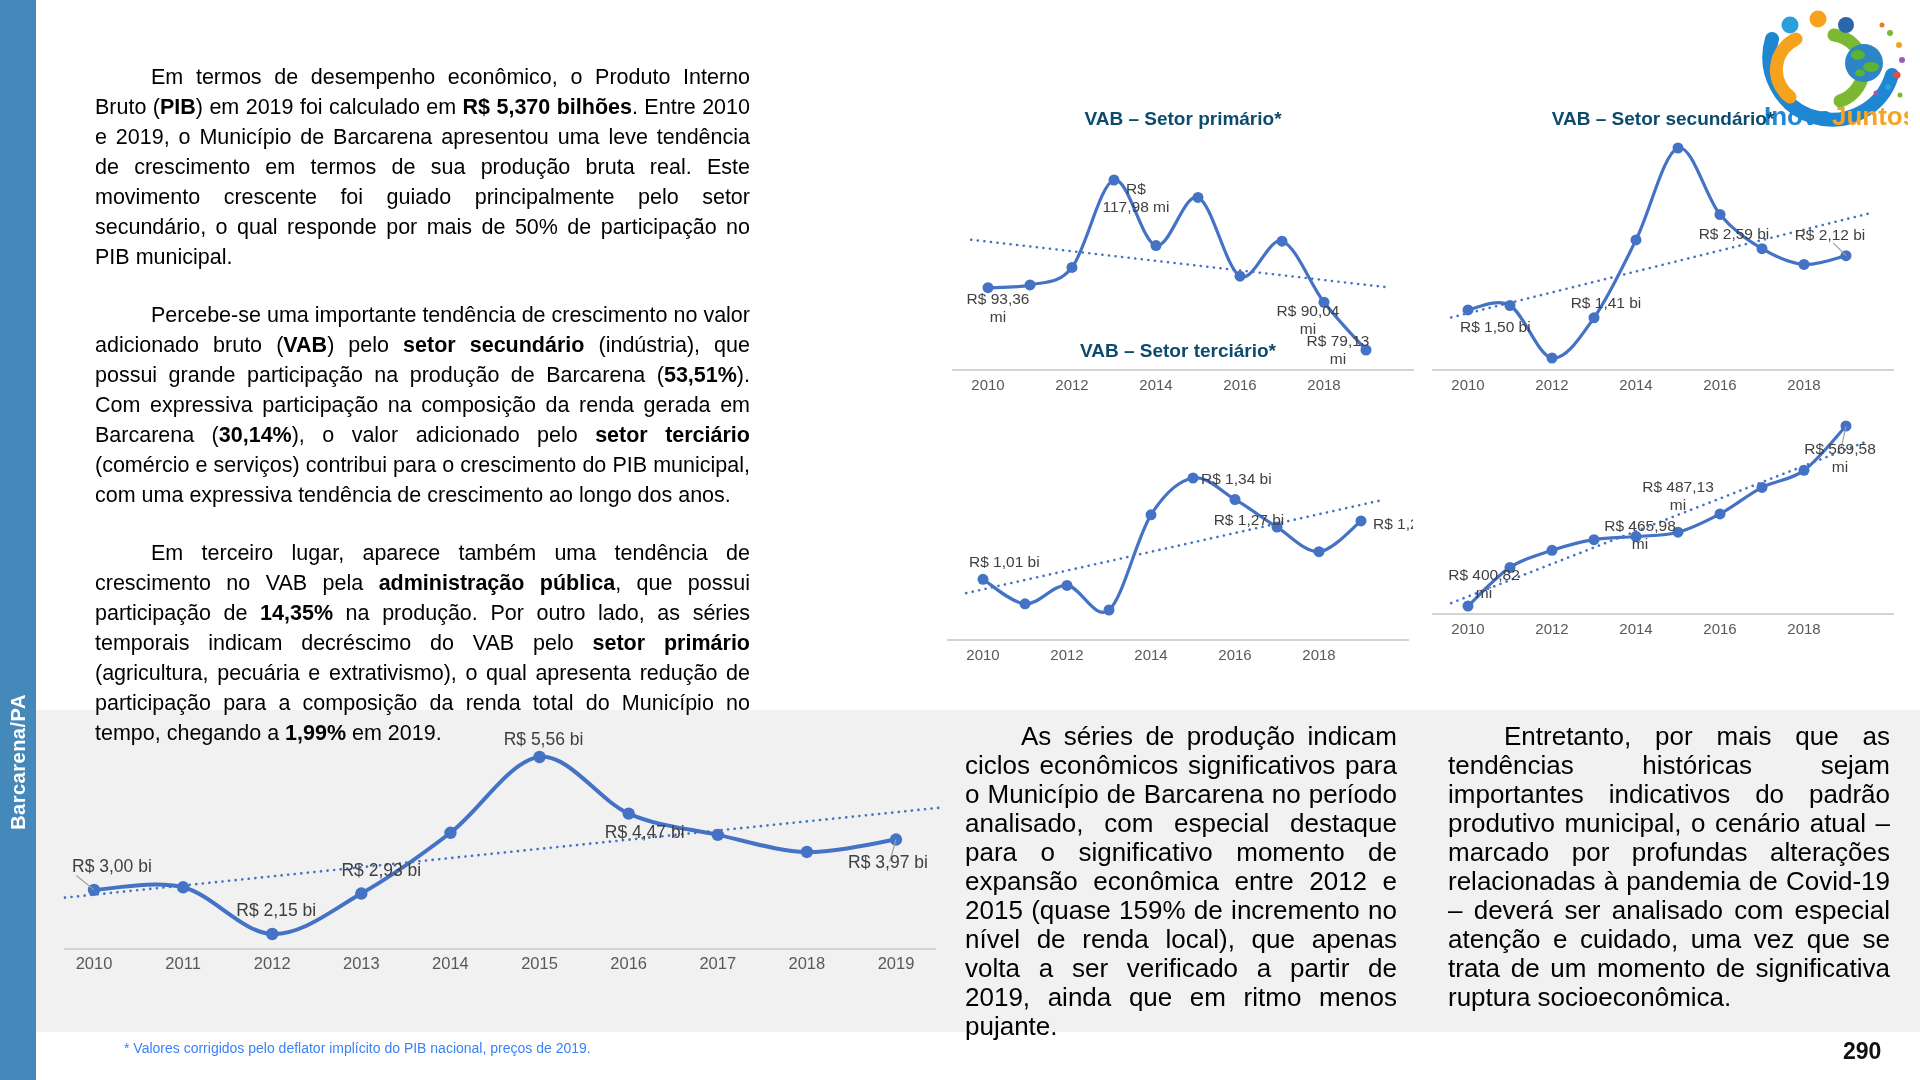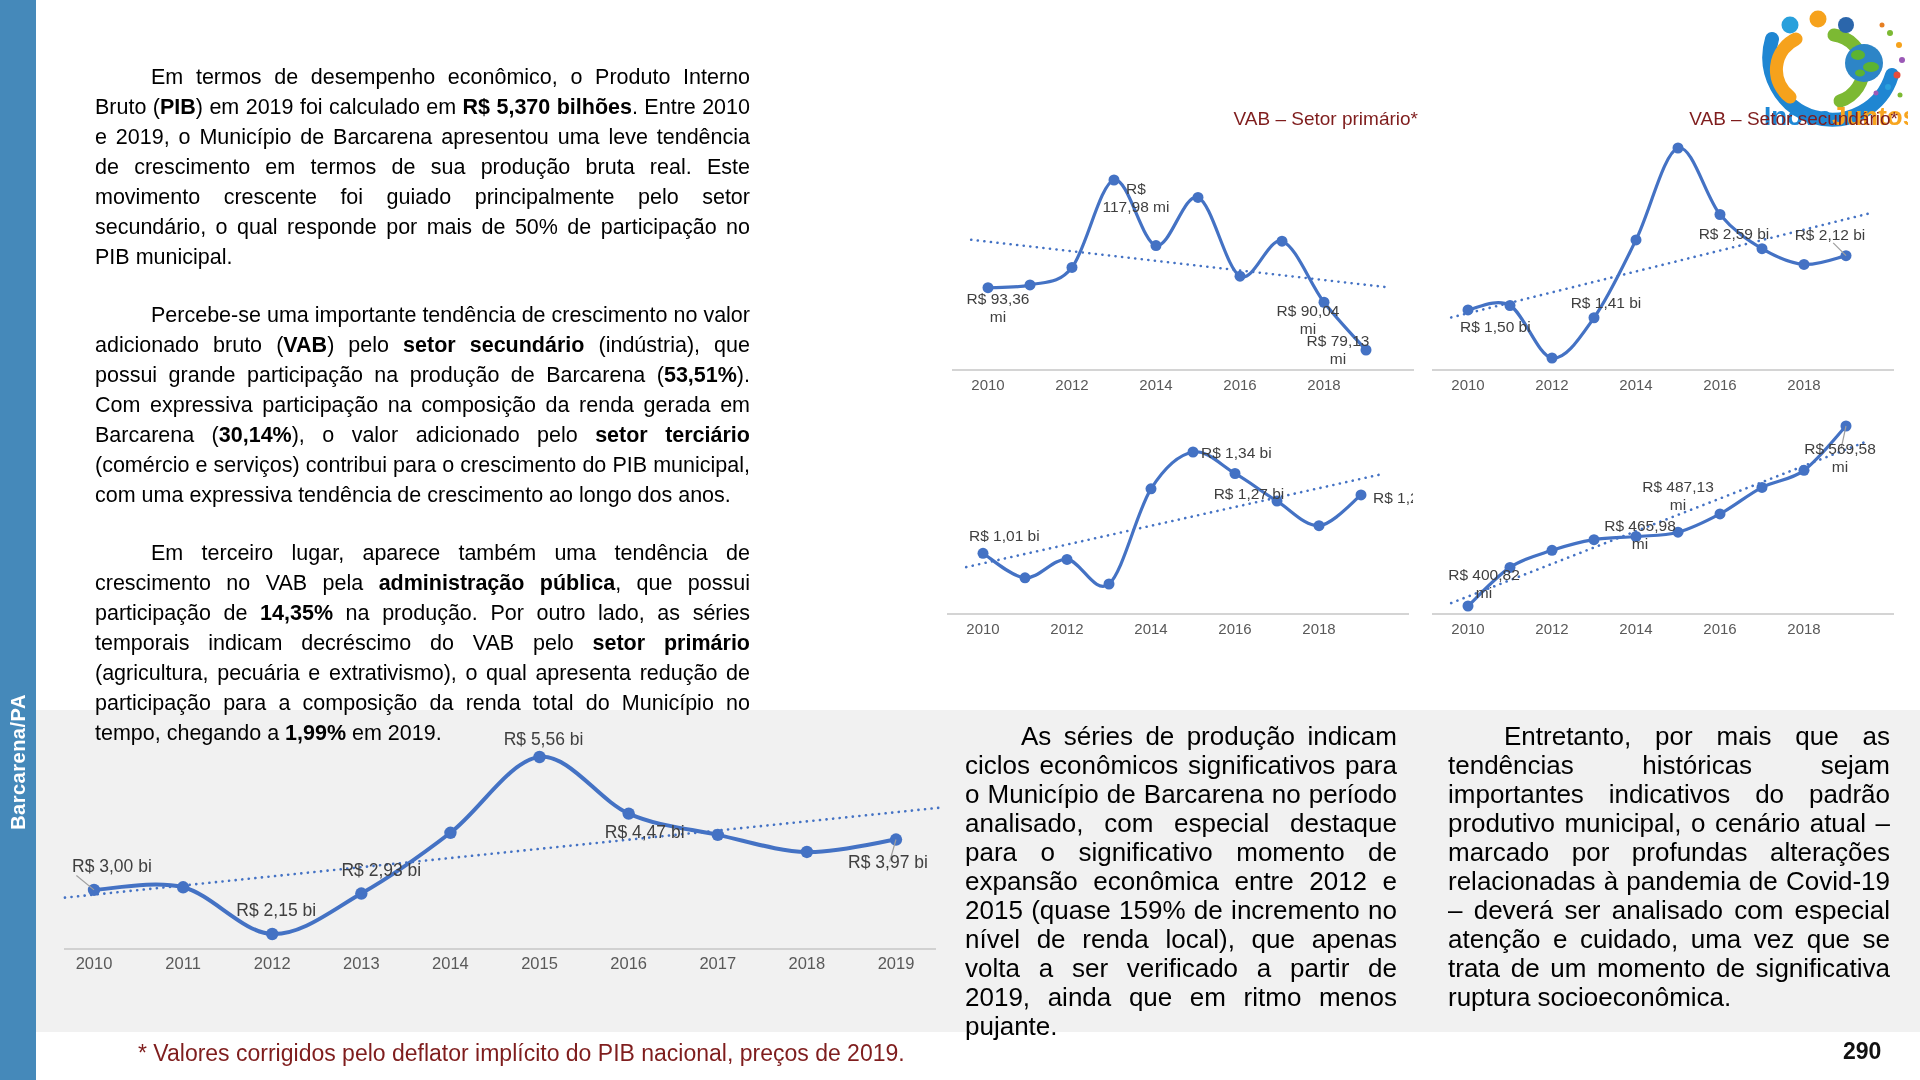--- a/index.html
+++ b/index.html
@@ -9,26 +9,26 @@
   .sidebar{position:absolute;left:0;top:0;width:36px;height:1080px;background:#4589ba}
   .sidebar-label{position:absolute;left:50%;top:762px;
     transform:translate(-50%,-50%) rotate(-90deg);
     color:#fff;font-size:20px;font-weight:700;white-space:nowrap;letter-spacing:.5px}
   .grayband{position:absolute;left:36px;top:710px;width:1884px;height:322px;background:#f1f1f1}
   .col-main{position:absolute;left:95px;top:62px;width:655px}
   .para{font-size:21.5px;line-height:30px;text-align:justify;text-indent:56px;
     color:#000;margin-bottom:28px}
   .para b{font-weight:700}
   .chart{position:absolute}
-  .chart-title{font-weight:400;font-size:19px;text-align:right;color:#7f1d1d;height:26px}
+  .chart-title{font-weight:700;font-size:19px;text-align:center;color:#0c4a6e;height:26px}
   .bottom-para{position:absolute;width:432px;font-size:26px;line-height:29px;
     text-align:justify;text-indent:56px;color:#000}
   #bp-mid{left:965px;top:722px}
   #bp-right{left:1448px;top:722px;width:442px}
-  .footnote{position:absolute;left:138px;top:1040px;font-size:23px;color:#7f1d1d}
+  .footnote{position:absolute;left:124px;top:1040px;font-size:14px;color:#3b82f6}
   .pagenum{position:absolute;left:1843px;top:1038px;font-size:23px;color:#111;font-weight:600}
   .logo{position:absolute;left:1756px;top:5px}
   svg text{font-family:"Liberation Sans",sans-serif}
 </style>
 </head>
 <body>
 
 <div class="page">
 
   <div class="sidebar">
@@ -124,20 +124,21 @@
           <circle cx="376" cy="130.375" r="5.5" fill="#4472C4"></circle>
           <circle cx="418" cy="121.625" r="5.5" fill="#4472C4"></circle>
           <text x="32" y="197.875" text-anchor="start" fill="#3f3f3f" font-size="15.5">R$ 1,50 bi</text>
           <text x="178" y="173.75" text-anchor="middle" fill="#3f3f3f" font-size="15.5">R$ 1,41 bi</text>
           <text x="306" y="104.50000000000003" text-anchor="middle" fill="#3f3f3f" font-size="15.5">R$ 2,59 bi</text>
           <line x1="418" y1="121.625" x2="405.2" y2="108.825" stroke="#9f9f9f" stroke-width="1.2"></line>
           <text x="402" y="105.625" text-anchor="middle" fill="#3f3f3f" font-size="15.5">R$ 2,12 bi</text>
         </svg></div>
   </div>
   <div class="chart" id="chart-terciario" style="left: 943px; top: 340px; width: 470px;">
+    <div class="chart-title">VAB – Setor terciário*</div>
     <div class="chart-canvas"><svg width="470" height="300" viewBox="0 0 470 300">
           <line x1="4" y1="274" x2="466" y2="274" stroke="#c6c6c6" stroke-width="1.5"></line>
           <text x="40" y="294" text-anchor="middle" fill="#595959" font-size="15">2010</text>
           <text x="124" y="294" text-anchor="middle" fill="#595959" font-size="15">2012</text>
           <text x="208" y="294" text-anchor="middle" fill="#595959" font-size="15">2014</text>
           <text x="292" y="294" text-anchor="middle" fill="#595959" font-size="15">2016</text>
           <text x="376" y="294" text-anchor="middle" fill="#595959" font-size="15">2018</text>
           <line x1="23.2" y1="227.1069767441862" x2="441.1" y2="133.6232558139534" stroke="#4472C4" stroke-width="2.6" stroke-linecap="round" stroke-dasharray="0.1 6.5"></line>
           <path d="M40,213.30232558139537C47,217.39534883720933,68,236.8372093023256,82,237.86046511627907C96,238.88372093023256,110,218.4186046511628,124,219.4418604651163C138,220.46511627906978,152,255.7674418604651,166,244C180,232.2325581395349,194,170.83720930232562,208,148.83720930232562C222,126.83720930232562,236,114.55813953488372,250,112C264,109.44186046511628,278,125.30232558139535,292,133.48837209302326C306,141.67441860465118,320,152.4186046511628,334,161.11627906976747C348,169.81395348837214,362,186.69767441860463,376,185.67441860465115C390,184.65116279069767,411,160.093023255814,418,154.97674418604655" fill="none" stroke="#4472C4" stroke-width="3.2" stroke-linecap="round" stroke-linejoin="round"></path>
           <circle cx="40" cy="213.30232558139537" r="5.5" fill="#4472C4"></circle>

